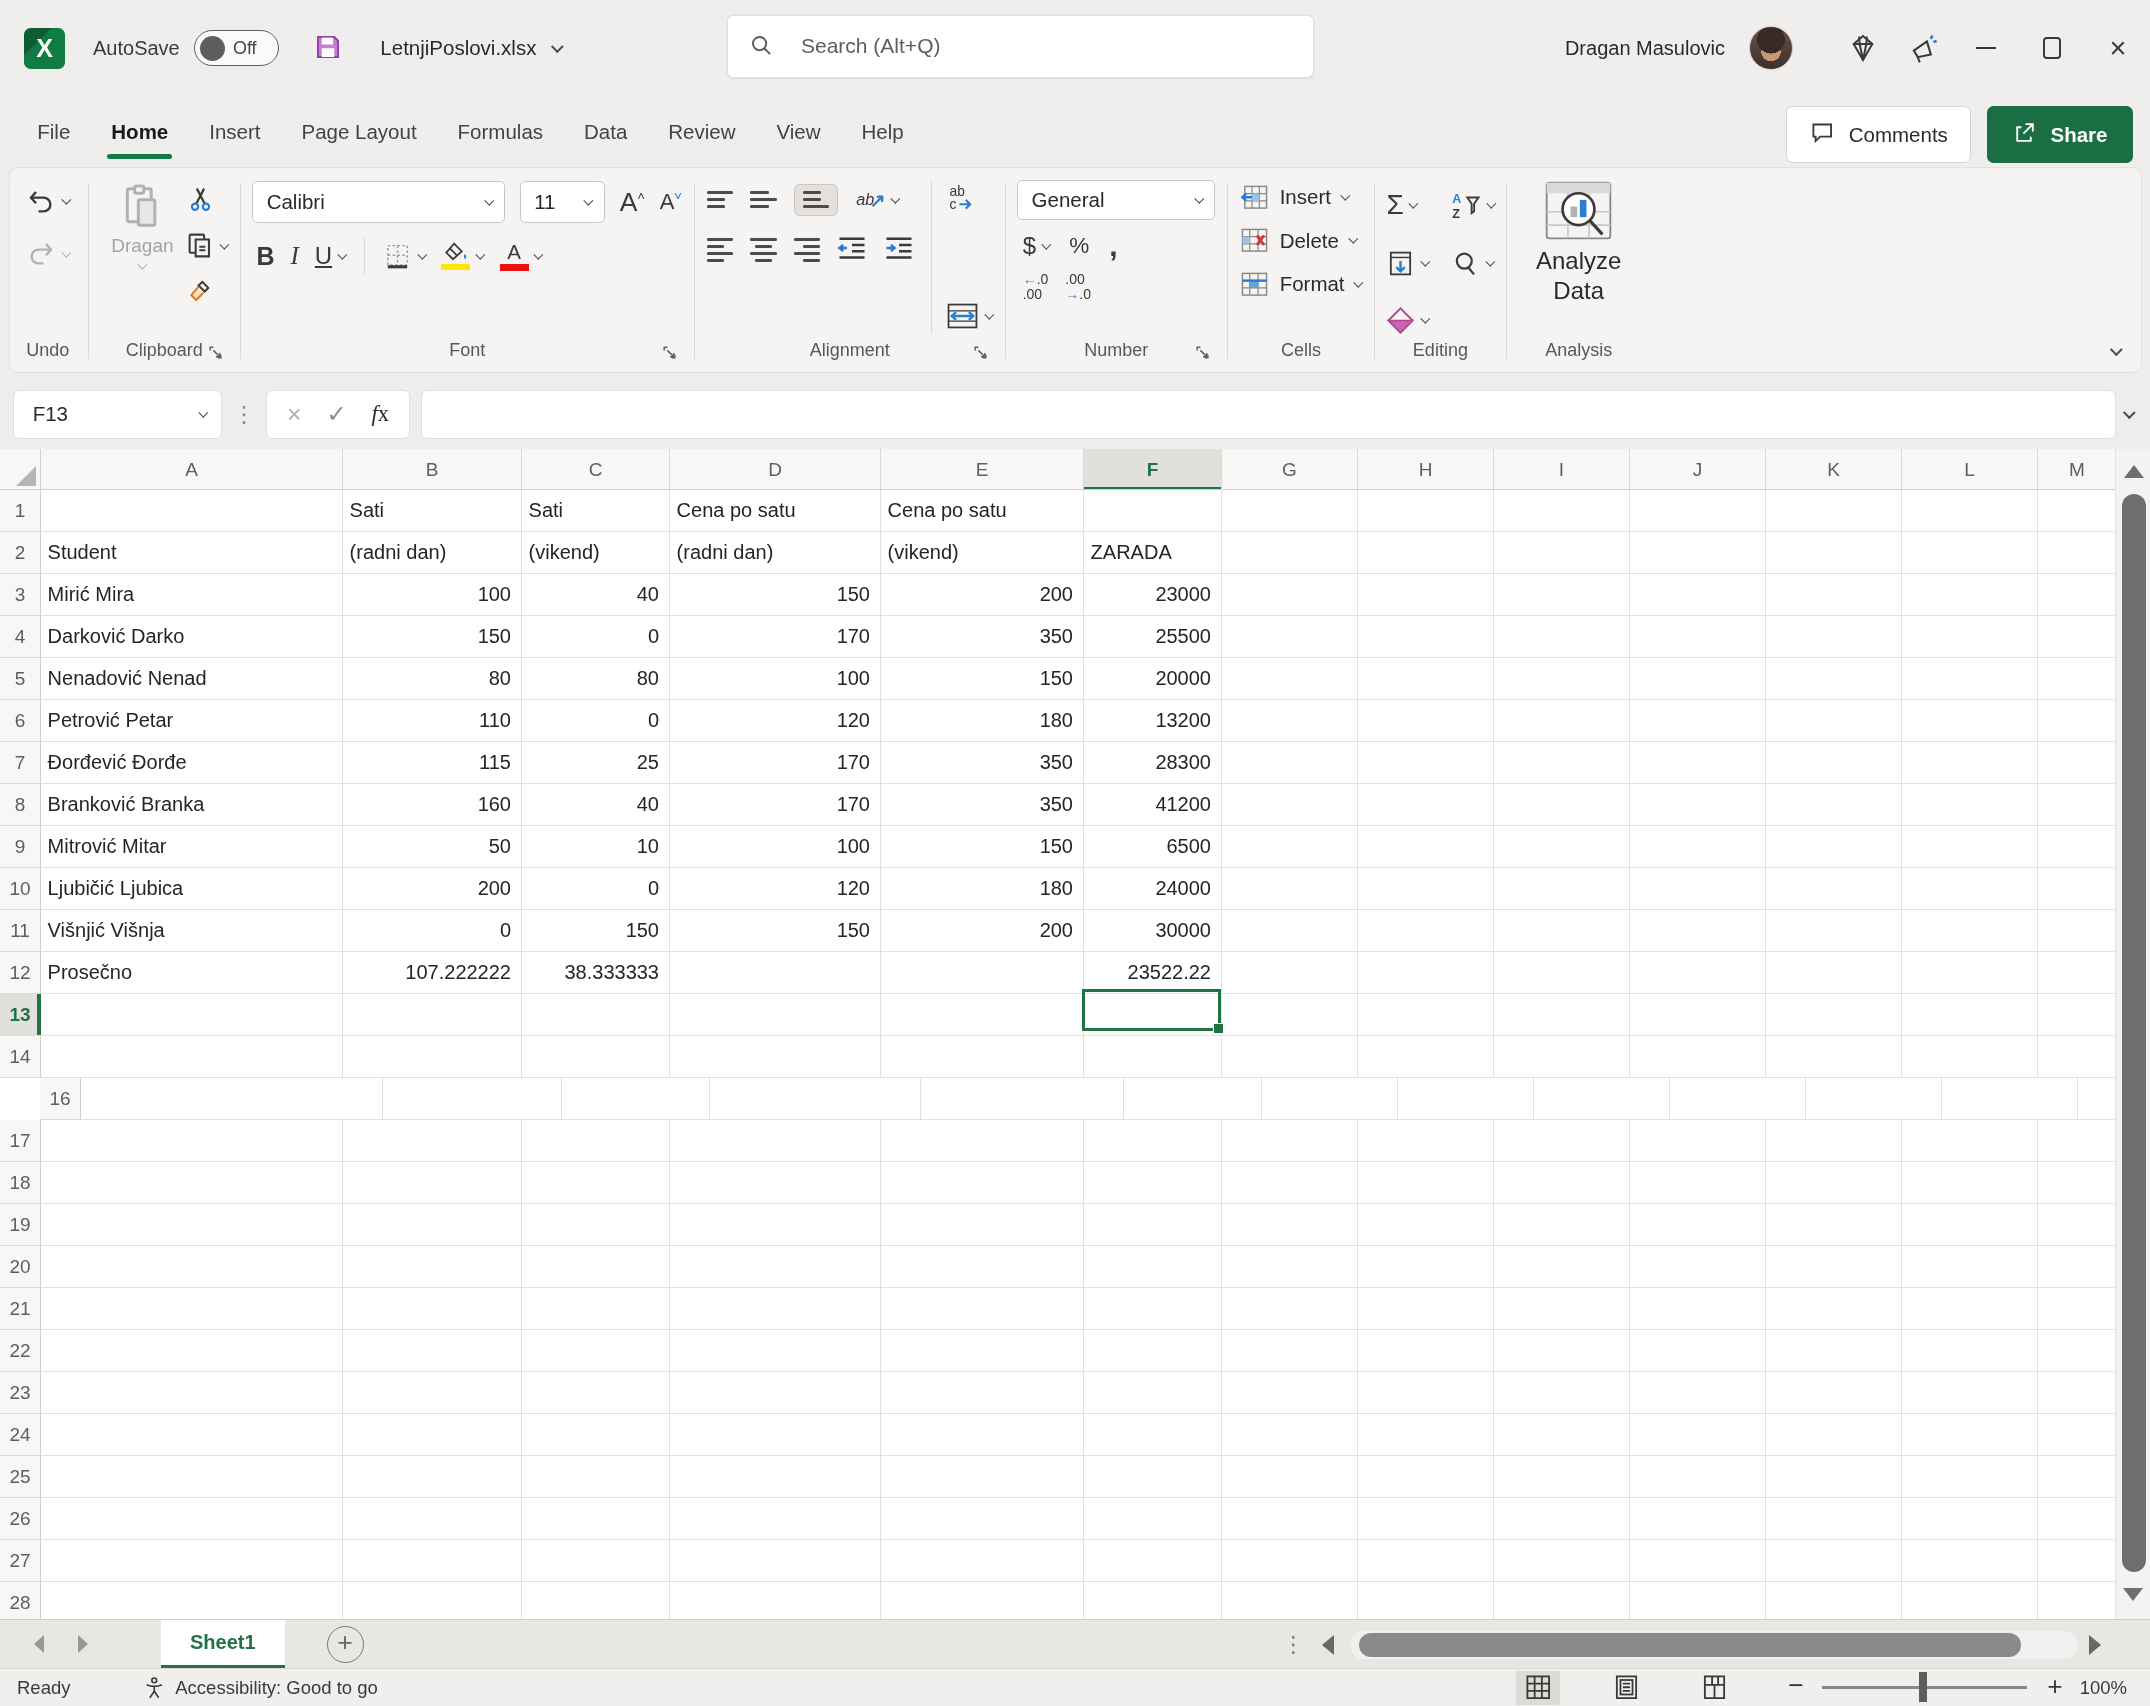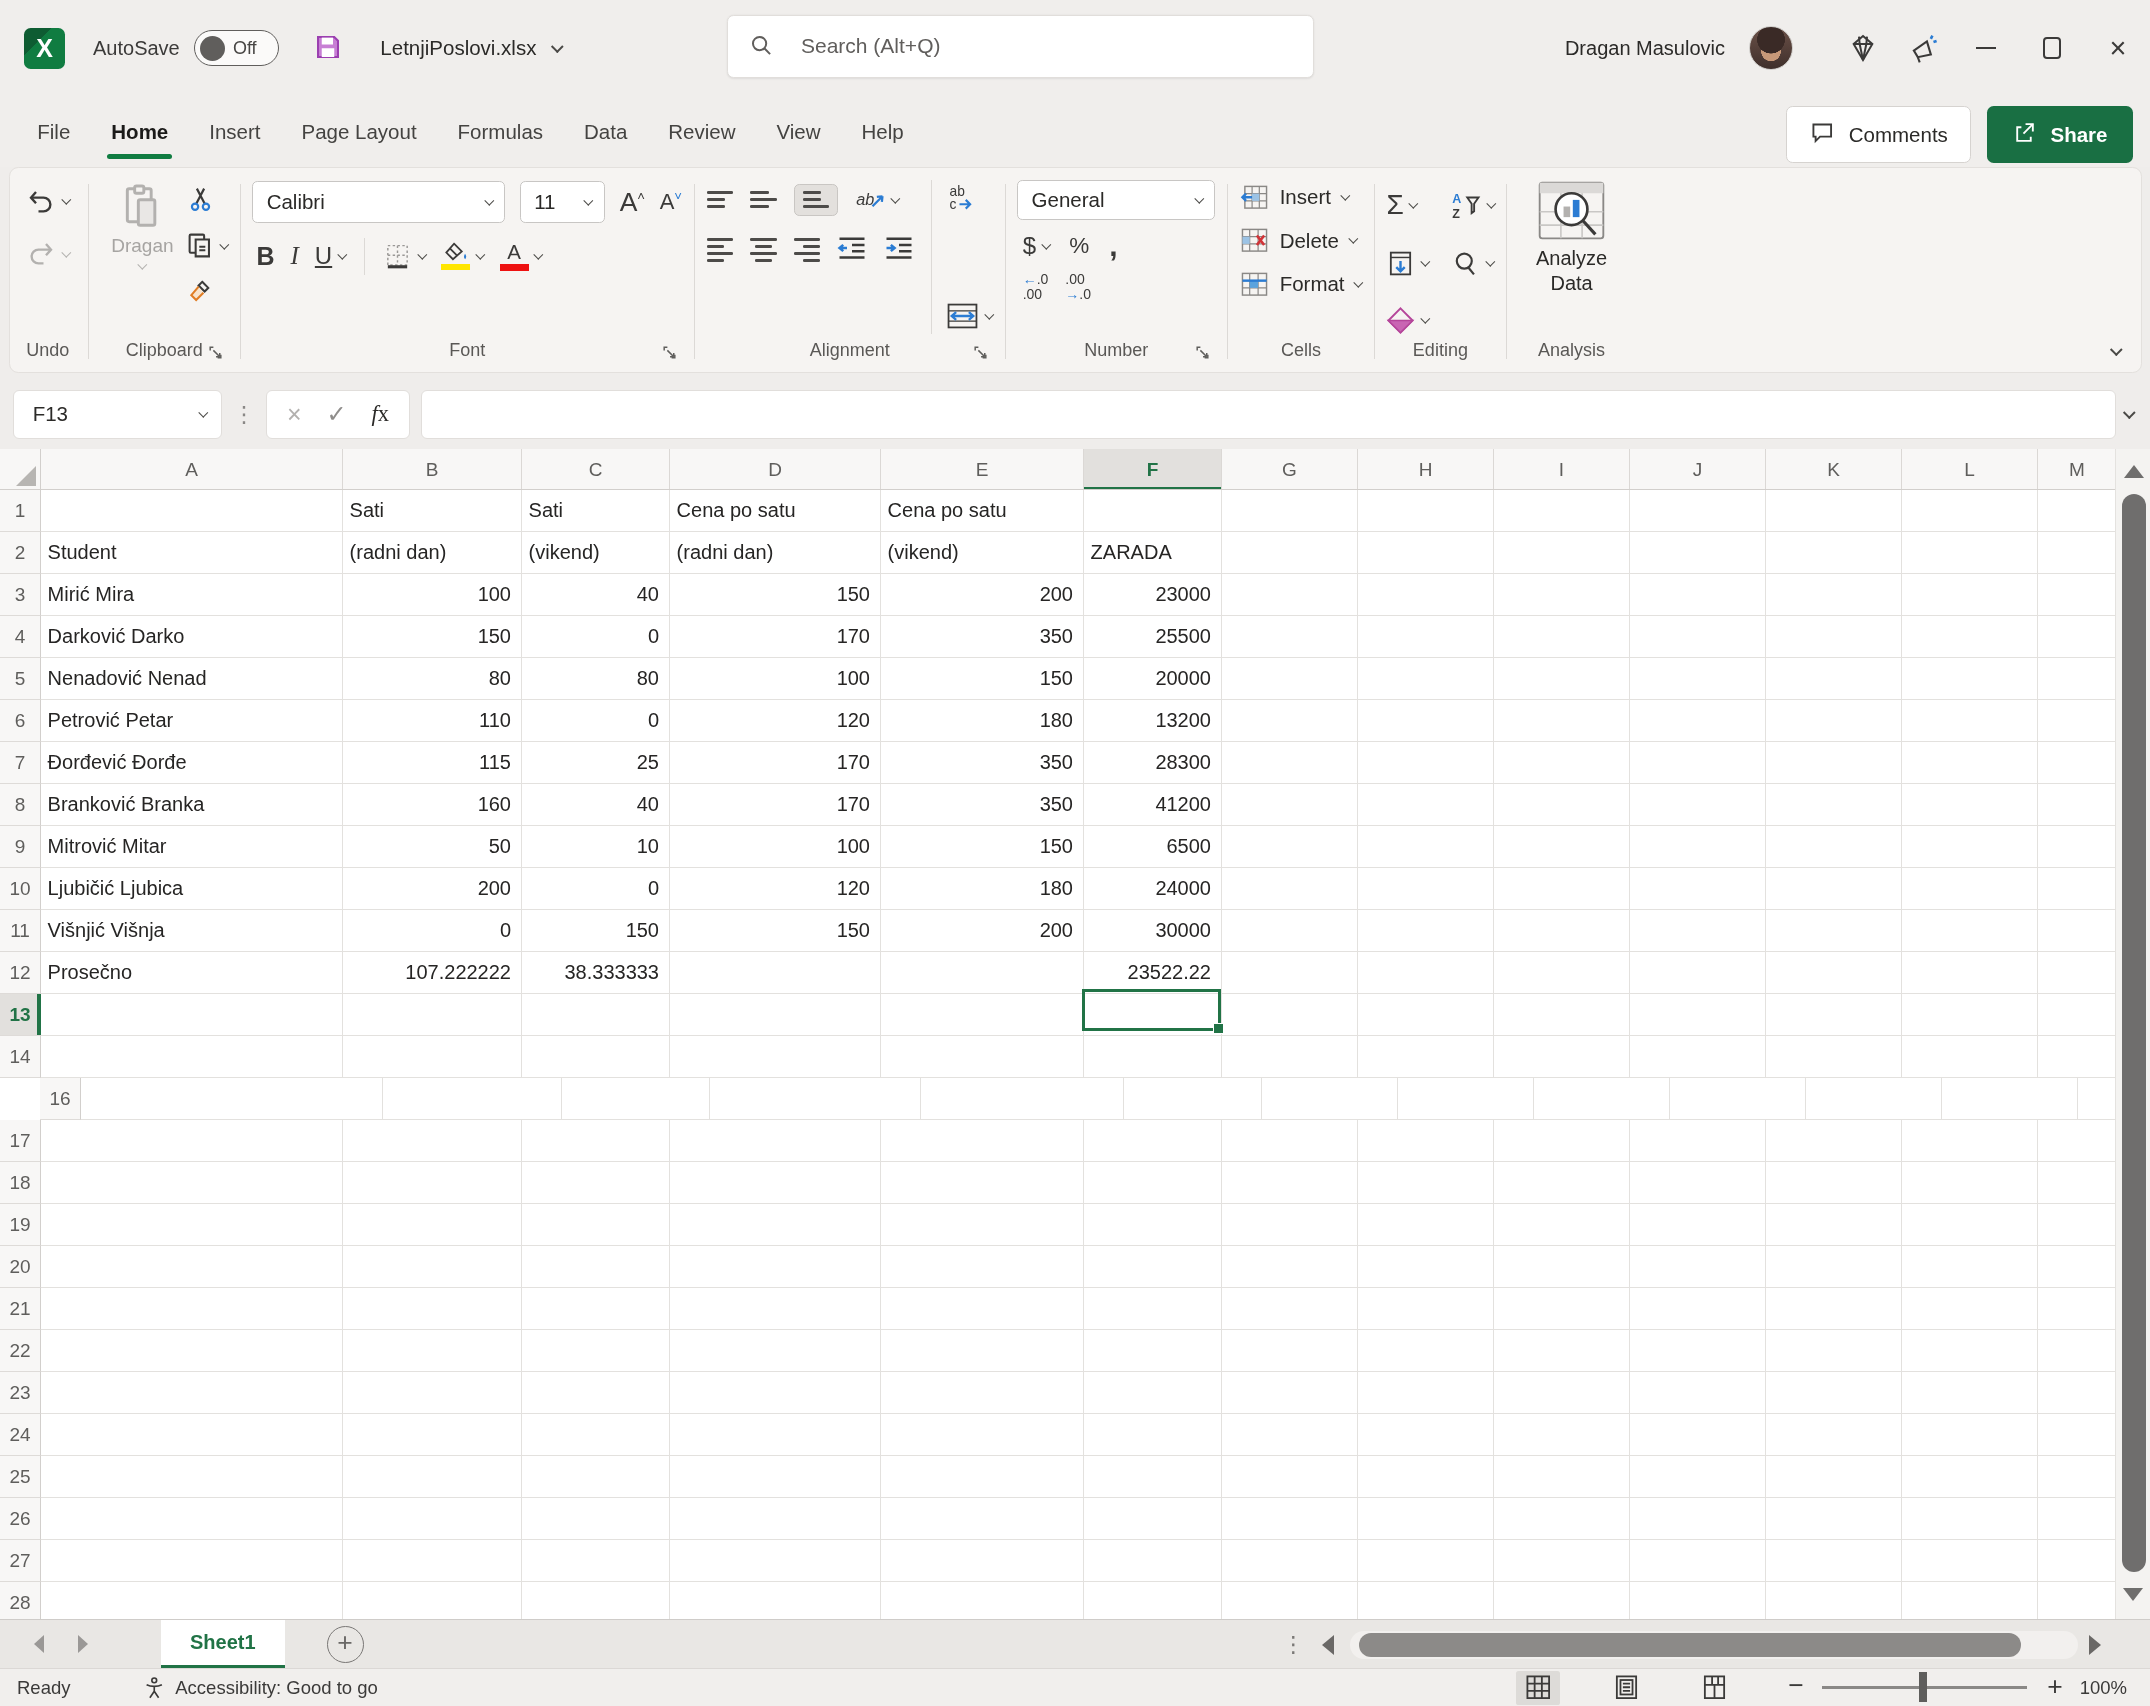--- a/index.html
+++ b/index.html
@@ -105,21 +105,21 @@
   .num-row{ display:flex; align-items:center; gap:20px; padding-left:5.3px; }
   .decmini{ font-size:14px; line-height:1.05; color:var(--ink); text-align:left; }
   .decmini .bl{ color:var(--blue); }
   
   .cells-col{ display:flex; flex-direction:column; gap:17px; padding-top:6.6px; }
   .cellbtn{ display:flex; align-items:center; gap:10.6px; font-size:20.5px; color:#2b2a28; }
   
   .edit-grid{ display:grid; grid-template-columns:auto auto; gap:17px 22.5px; padding-top:6.6px; align-items:center; }
   
   .ana-col{ display:flex; flex-direction:column; align-items:center; padding:2.6px 17px 0 17px; }
-  .ana-lbl{ font-size:20px; color:#2b2a28; text-align:center; line-height:1.25; margin-top:5.3px; }
+  .ana-lbl{ font-size:24px; color:#2b2a28; text-align:center; line-height:1.25; margin-top:5.3px; }
   .collapse{ position:absolute; right:20px; bottom:16px; }
 
   
   #formularow{ top:380px; height:68px; background:#efedeb; display:flex; align-items:center; }
   .namebox{ width:209px; height:49px; background:#fff; border:0.7px solid #e1dedb; border-radius:6px;
     margin-left:13.2px; display:flex; align-items:center; justify-content:space-between;
     padding:0 14.6px 0 18.5px; font-size:20.5px; color:#2b2a28; }
   .splitdots{ font-size:22.5px; color:#8a8886; margin:0 10.6px; letter-spacing:0; }
   .fxbox{ height:49px; background:#fff; border:0.7px solid #e1dedb; border-radius:6px;
     display:flex; align-items:center; gap:25px; padding:0 20px; }

